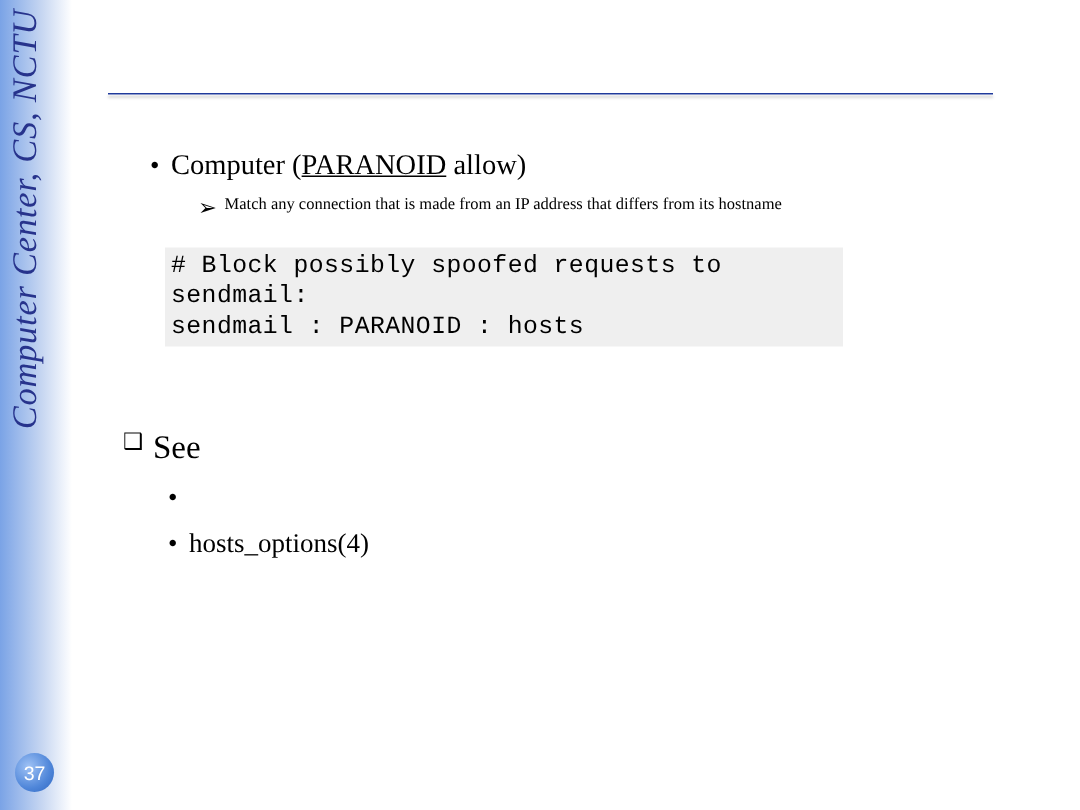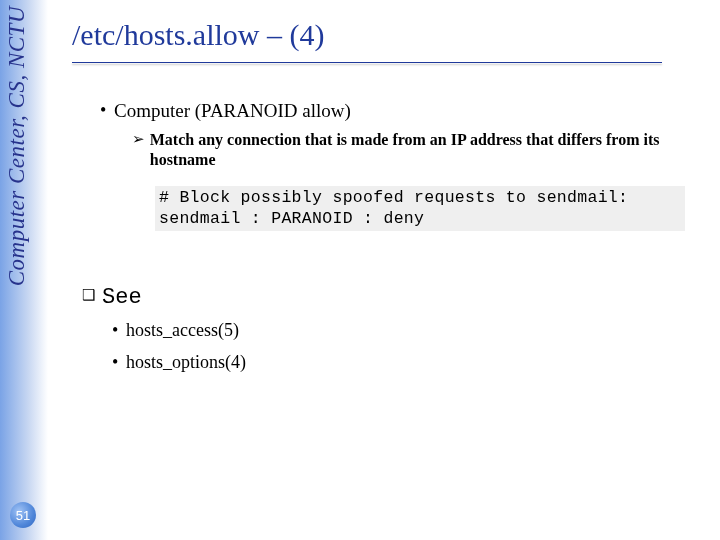--- a/index.html
+++ b/index.html
@@ -58,41 +58,41 @@
     left: 72px;
     top: 100px;
     width: 610px;
     color: #000;
   }
 
   .bullet-row { display: flex; align-items: flex-start; margin-left: 28px; }
   .bullet-dot { width: 14px; font-size: 18px; line-height: 1.2; }
   .bullet-text { font-size: 19px; }
 
-  .underline { }
+  .underline { text-decoration: underline; }
 
   .sub-row { display: flex; align-items: flex-start; margin-left: 60px; margin-top: 8px; }
   .arrow { width: 18px; font-size: 15px; line-height: 1.25; }
-  .sub-text { font-size: 16px; font-weight: bold; line-height: 1.25; width: 540px; }
+  .sub-text { font-size: 11px; font-weight: normal; line-height: 1.25; width: 540px; }
 
   .code-box {
-    margin-left: 83px;
+    margin-left: 38px;
     margin-top: 16px;
     background: #efefef;
     font-family: "Courier New", monospace;
     font-size: 16.5px;
     padding: 2px 4px;
-    width: 530px;
+    width: 452px;
     line-height: 1.25;
     letter-spacing: 0.3px;
   }
 
   .see-row { display: flex; align-items: flex-start; margin-top: 54px; margin-left: 10px; }
   .square { width: 20px; font-size: 15px; line-height: 1.4; }
-  .see-text { font-size: 22px; font-family: Liberation Mono, monospace; }
+  .see-text { font-size: 22px; }
 
   .sub2-row { display: flex; align-items: flex-start; margin-left: 40px; margin-top: 10px; }
   .sub2-dot { width: 14px; font-size: 18px; line-height: 1.2; }
   .sub2-text { font-size: 18px; }
 
   .page-number {
     position: absolute;
     left: 10px;
     bottom: 12px;
     width: 26px;
@@ -108,56 +108,54 @@
   }
 </style>
 </head>
 <body>
 
 <div class="slide">
 
   <div class="sidebar-gradient"></div>
   <div class="sidebar-text">Computer Center, CS, NCTU</div>
 
-  <div class="title">/etc/hosts.allow – (4)</div>
   <div class="title-rule"></div>
 
   <div class="content">
 
     <div class="bullet-row">
       <div class="bullet-dot">•</div>
       <div class="bullet-text">
         <span>Computer (</span><span class="underline">PARANOID</span><span> allow)</span>
       </div>
     </div>
 
     <div class="sub-row">
       <div class="arrow">➢</div>
       <div class="sub-text">Match any connection that is made from an IP address that differs from its hostname</div>
     </div>
 
     <div class="code-box">
       <div># Block possibly spoofed requests to sendmail:</div>
-      <div>sendmail : PARANOID : deny</div>
+      <div>sendmail : PARANOID : hosts</div>
     </div>
 
     <div class="see-row">
       <div class="square">❑</div>
       <div class="see-text">See</div>
     </div>
 
     <div class="sub2-row">
       <div class="sub2-dot">•</div>
-      <div class="sub2-text">hosts_access(5)</div>
     </div>
 
     <div class="sub2-row">
       <div class="sub2-dot">•</div>
       <div class="sub2-text">hosts_options(4)</div>
     </div>
 
   </div>
 
   <div class="page-number">
-    <span>51</span>
+    <span>37</span>
   </div>
 
 </div>
 
 </body></html>

